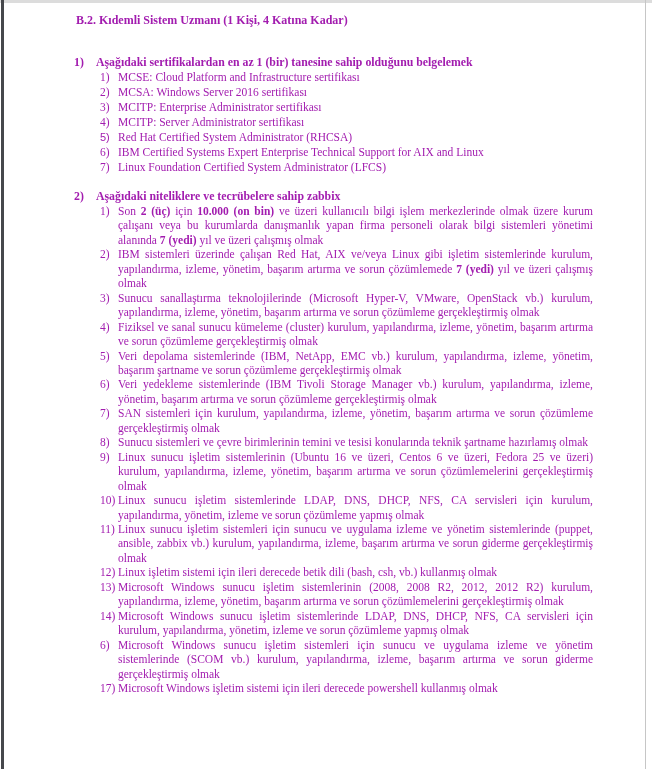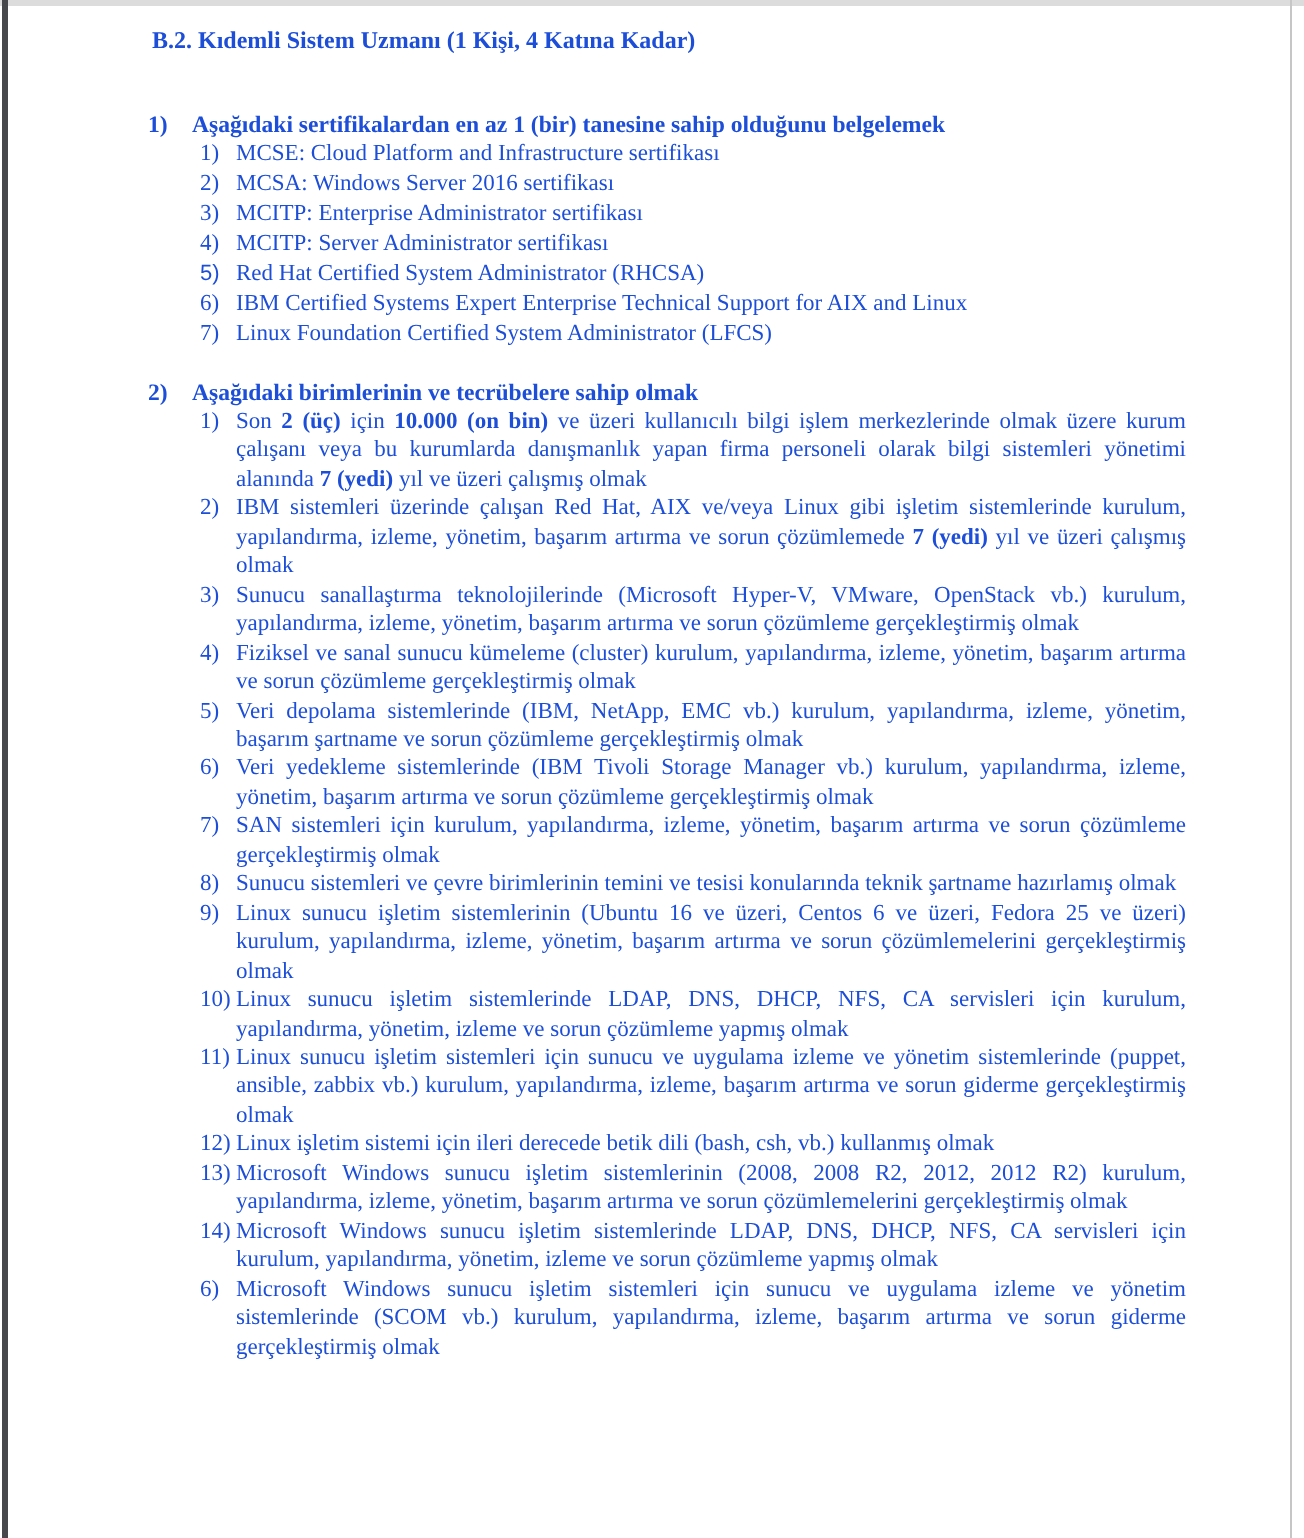--- a/index.html
+++ b/index.html
@@ -7,21 +7,21 @@
     padding: 0;
     background: #ffffff;
   }
   .page {
     position: relative;
     width: 652px;
     height: 769px;
     background: #ffffff;
     overflow: hidden;
     font-family: "Liberation Serif", serif;
-    color: #1d4ed8;
+    color: #a21caf;
   }
   .edge-top {
     position: absolute;
     left: 0; top: 0;
     width: 100%; height: 3px;
     background: #dcdcdc;
   }
   .edge-left {
     position: absolute;
     left: 1px; top: 0;
@@ -117,21 +117,21 @@
           <div class="item">
     <span class="item-num">7)</span>
     <span class="item-text"><span>Linux Foundation Certified System Administrator (LFCS)</span></span>
   </div>
         </div>
     </div>
 
     <div class="section section-2">
       <div class="sec-header">
         <span class="sec-num">2)</span>
-        <span class="sec-heading">Aşağıdaki birimlerinin ve tecrübelere sahip olmak</span>
+        <span class="sec-heading">Aşağıdaki niteliklere ve tecrübelere sahip zabbix</span>
       </div>
       <div class="sub-list">
           <div class="item">
     <span class="item-num">1)</span>
     <span class="item-text"><span>Son </span><span class="b">2 (üç)</span><span> için </span><span class="b">10.000 (on bin)</span><span> ve üzeri kullanıcılı bilgi işlem merkezlerinde olmak üzere kurum çalışanı veya bu kurumlarda danışmanlık yapan firma personeli olarak bilgi sistemleri yönetimi alanında </span><span class="b">7 (yedi)</span><span> yıl ve üzeri çalışmış olmak</span></span>
   </div>
           <div class="item">
     <span class="item-num">2)</span>
     <span class="item-text"><span>IBM sistemleri üzerinde çalışan Red Hat, AIX ve/veya Linux gibi işletim sistemlerinde kurulum, yapılandırma, izleme, yönetim, başarım artırma ve sorun çözümlemede </span><span class="b">7 (yedi)</span><span> yıl ve üzeri çalışmış olmak</span></span>
   </div>
@@ -180,17 +180,21 @@
     <span class="item-text"><span>Microsoft Windows sunucu işletim sistemlerinin (2008, 2008 R2, 2012, 2012 R2) kurulum, yapılandırma, izleme, yönetim, başarım artırma ve sorun çözümlemelerini gerçekleştirmiş olmak</span></span>
   </div>
           <div class="item">
     <span class="item-num">14)</span>
     <span class="item-text"><span>Microsoft Windows sunucu işletim sistemlerinde LDAP, DNS, DHCP, NFS, CA servisleri için kurulum, yapılandırma, yönetim, izleme ve sorun çözümleme yapmış olmak</span></span>
   </div>
           <div class="item">
     <span class="item-num">6)</span>
     <span class="item-text"><span>Microsoft Windows sunucu işletim sistemleri için sunucu ve uygulama izleme ve yönetim sistemlerinde (SCOM vb.) kurulum, yapılandırma, izleme, başarım artırma ve sorun giderme gerçekleştirmiş olmak</span></span>
   </div>
+          <div class="item">
+    <span class="item-num">17)</span>
+    <span class="item-text"><span>Microsoft Windows işletim sistemi için ileri derecede powershell kullanmış olmak</span></span>
+  </div>
         </div>
     </div>
 
   </div>
 </div>
 
 </body></html>

